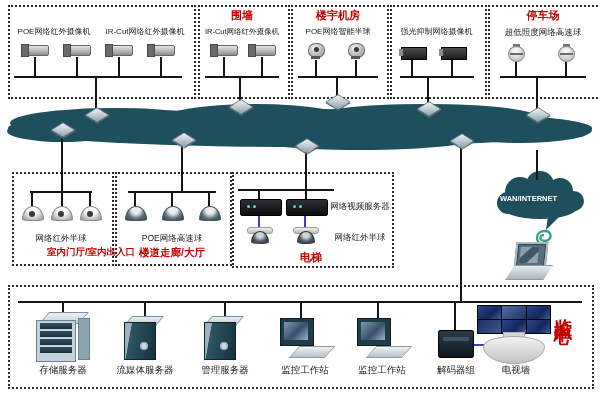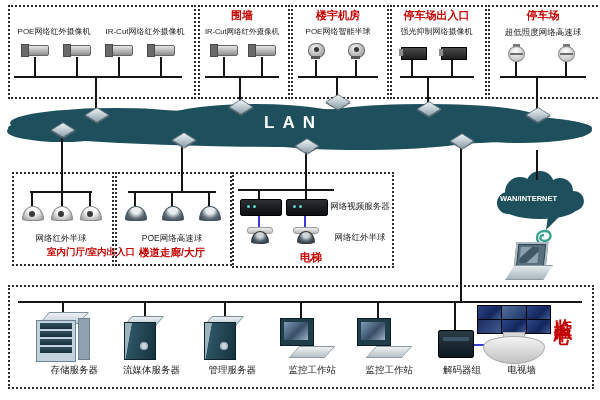--- a/index.html
+++ b/index.html
@@ -71,54 +71,52 @@
   .tv-ped{position:absolute;left:6px;top:31px;width:60px;height:26px;background:linear-gradient(180deg,#f4f4f4,#c2c2c2);
           border:1px solid #aaa;border-radius:50%/38% 38% 62% 62%;}
   .tv-neck{position:absolute;left:26px;top:27px;width:20px;height:8px;background:#d7d7d7;border:1px solid #b0b0b0;}
   .lp-scr{position:absolute;left:10px;top:0;width:28px;height:24px;background:#57707e;border:2px solid #aebbc2;
           transform:skewX(-6deg);box-shadow:inset 0 0 0 1px #2e4350;}
   .lp-scr i{position:absolute;left:3px;top:3px;width:18px;height:16px;background:linear-gradient(135deg,#8ba0ad 0 30%,#3e5868 35% 65%,#92a6b1 70%);}
   .lp-base{position:absolute;left:0;top:23px;width:46px;height:13px;background:linear-gradient(180deg,#e4eaed,#a9b8bf);
            border:1px solid #8d9aa0;clip-path:polygon(20% 0,100% 0,80% 100%,0 100%);}
   .mc-title{position:absolute;color:#c40000;font-weight:bold;font-size:18px;writing-mode:vertical-rl;
             letter-spacing:3px;z-index:6;line-height:22px;}
-  .blabel{position:absolute;color:#222;font-size:9.5px;text-align:right;z-index:6;white-space:nowrap;}
+  .blabel{position:absolute;color:#222;font-size:9.5px;text-align:center;z-index:6;white-space:nowrap;}
 </style>
 </head>
 <body>
 
 <div class="stage">
 
   <svg class="cloud" style="left:0;top:95" width="600" height="70" viewBox="0 0 600 70">
     <g fill="#1d4f5d">
       <ellipse cx="300" cy="33" rx="292" ry="19"></ellipse>
       <ellipse cx="115" cy="28" rx="105" ry="15"></ellipse>
       <ellipse cx="255" cy="25" rx="95" ry="16"></ellipse>
       <ellipse cx="425" cy="23" rx="115" ry="14"></ellipse>
       <ellipse cx="520" cy="35" rx="72" ry="13"></ellipse>
       <ellipse cx="62" cy="36" rx="55" ry="11"></ellipse>
       <ellipse cx="360" cy="42" rx="120" ry="13"></ellipse>
     </g>
   </svg>
-  <div class="lan-text" style="left:264px;top:113px;">LAN</div>
 
   <div class="gbox" style="left:8px;top:5px;width:184px;height:90px;"></div>
   <div class="dlabel" style="left:8px;top:27px;width:92px;">POE网络红外摄像机</div>
   <div class="dlabel" style="left:98px;top:27px;width:94px;">IR-Cut网络红外摄像机</div>
 
   <div class="gbox" style="left:198px;top:5px;width:88px;height:90px;"></div>
   <div class="gtitle" style="left:198px;top:9px;width:88px;">围墙</div>
   <div class="dlabel" style="left:196px;top:27px;width:92px;font-size:7.5px;">IR-Cut网络红外摄像机</div>
 
   <div class="gbox" style="left:291px;top:5px;width:94px;height:90px;"></div>
   <div class="gtitle" style="left:291px;top:9px;width:94px;">楼宇机房</div>
   <div class="dlabel" style="left:291px;top:27px;width:94px;">POE网络智能半球</div>
 
   <div class="gbox" style="left:390px;top:5px;width:93px;height:90px;"></div>
-  <div class="gtitle" style="left:390px;top:9px;width:93px;">停车场出入口</div>
   <div class="dlabel" style="left:390px;top:27px;width:93px;">强光抑制网络摄像机</div>
 
   <div class="gbox" style="left:488px;top:5px;width:110px;height:90px;"></div>
   <div class="gtitle" style="left:488px;top:9px;width:110px;">停车场</div>
   <div class="dlabel" style="left:488px;top:27px;width:110px;font-size:8.5px;">超低照度网络高速球</div>
 
   <div class="vl" style="left:34px;top:57px;height:20px;"></div>
   <div class="vl" style="left:76px;top:57px;height:20px;"></div>
   <div class="vl" style="left:118px;top:57px;height:20px;"></div>
   <div class="vl" style="left:160px;top:57px;height:20px;"></div>

